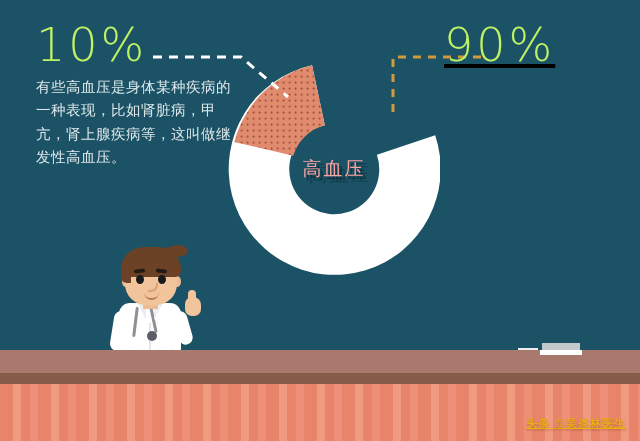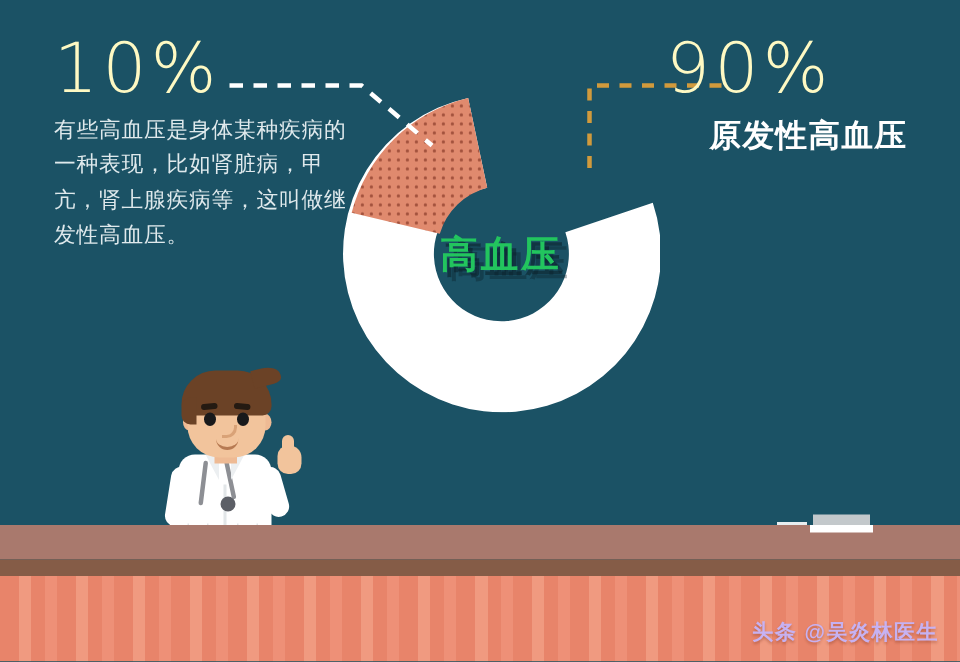--- a/index.html
+++ b/index.html
@@ -87,44 +87,44 @@
   .d-hand{position:absolute;left:93px;top:52px;width:16px;height:19px;background:#f2c49c;
     border-radius:7px 8px 7px 7px;}
   .d-thumb{position:absolute;left:96px;top:45px;width:8px;height:13px;background:#f2c49c;
     border-radius:5px;}
 
   
   .donut-wrap{position:absolute;left:228px;top:63px;width:212px;height:212px;}
   .donut-center-label{
     position:absolute;left:0;top:0;width:212px;height:212px;
     display:flex;align-items:center;justify-content:center;
-    font-size:25px;font-weight:700;color:#22c55e;letter-spacing:2px;
+    font-size:19px;font-weight:400;color:#fca5a5;letter-spacing:2px;
     text-shadow:3px 3px 0 rgba(10,30,38,.55), 6px 6px 0 rgba(10,30,38,.35);
     pointer-events:none;
   }
 
   
   .left-block{position:absolute;left:36px;top:22px;width:200px;}
-  .pct{font-size:46px;font-weight:300;color:#fef9c3;line-height:1;letter-spacing:3px;
+  .pct{font-size:46px;font-weight:300;color:#bef264;line-height:1;letter-spacing:3px;
     font-family:"DejaVu Sans","Liberation Sans",sans-serif;}
   .sub-title{font-size:21px;font-weight:bold;color:#ffffff;margin-top:8px;letter-spacing:1px;}
   .body-txt{font-size:14.5px;color:#dfe9ec;line-height:1.62;margin-top:8px;letter-spacing:.5px;}
 
   
-  .right-block{position:absolute;left:444px;top:22px;width:190px;text-align:left;}
+  .right-block{position:absolute;left:444px;top:22px;width:190px;text-align:left;text-decoration:underline;}
   .right-block .pct{text-align:left;}
   .right-block .sub-title{text-align:center;}
 
   
   .conn{position:absolute;left:0;top:0;width:640px;height:441px;pointer-events:none;}
 
   
-  .watermark{position:absolute;right:14px;bottom:10px;font-size:14px;font-weight:bold;
-    color:#c4b5fd;opacity:.92;letter-spacing:1px;
-    text-shadow:0 1px 2px rgba(120,50,30,.45);}
+  .watermark{position:absolute;right:14px;bottom:10px;font-size:11px;font-weight:bold;
+    color:#eab308;opacity:.92;letter-spacing:1px;
+    text-shadow:0 1px 2px rgba(120,50,30,.45);text-decoration:underline;}
 </style>
 </head>
 <body>
 
 <div id="stage">
 
   <div class="bg-wall"></div>
 
   <div class="donut-wrap">
     <svg width="212" height="212" viewBox="0 0 212 212">
@@ -157,21 +157,20 @@
     <path d="M 393 112 L 393 57 L 482 57" fill="none" stroke="#d19a3c" stroke-width="3" stroke-dasharray="8 7" stroke-linecap="butt"></path>
   </svg>
 
   <div class="left-block">
     <div class="pct">10%</div>
     <div class="body-txt">有些高血压是身体某种疾病的一种表现，比如肾脏病，甲亢，肾上腺疾病等，这叫做继发性高血压。</div>
   </div>
 
   <div class="right-block">
     <div class="pct">90%</div>
-    <div class="sub-title">原发性高血压</div>
   </div>
 
   <div class="doctor">
     <div class="d-shadow"></div>
     <div class="d-leg l"></div>
     <div class="d-leg r"></div>
     <div class="d-shoe l"></div>
     <div class="d-shoe r"></div>
     <div class="d-pants"></div>
     <div class="d-arm-l"></div>

